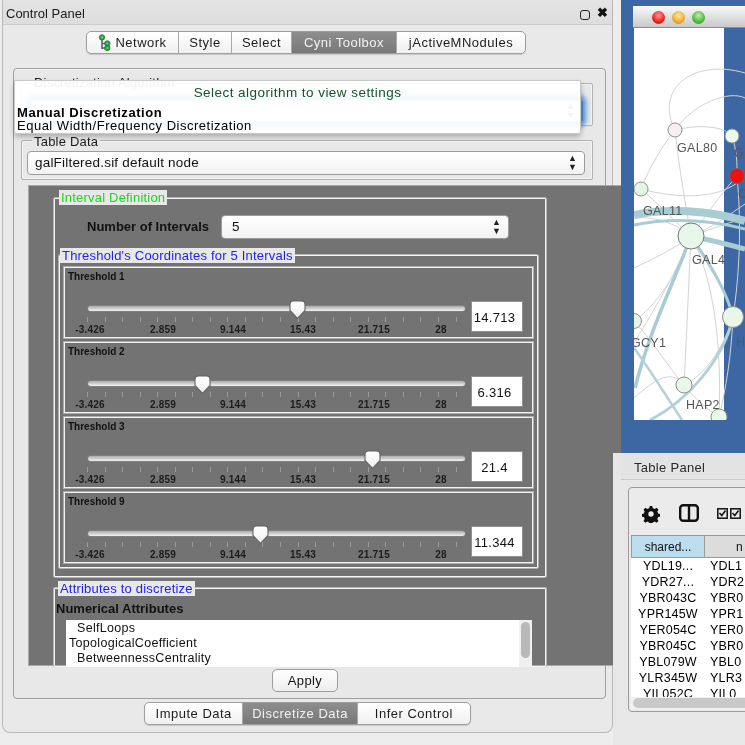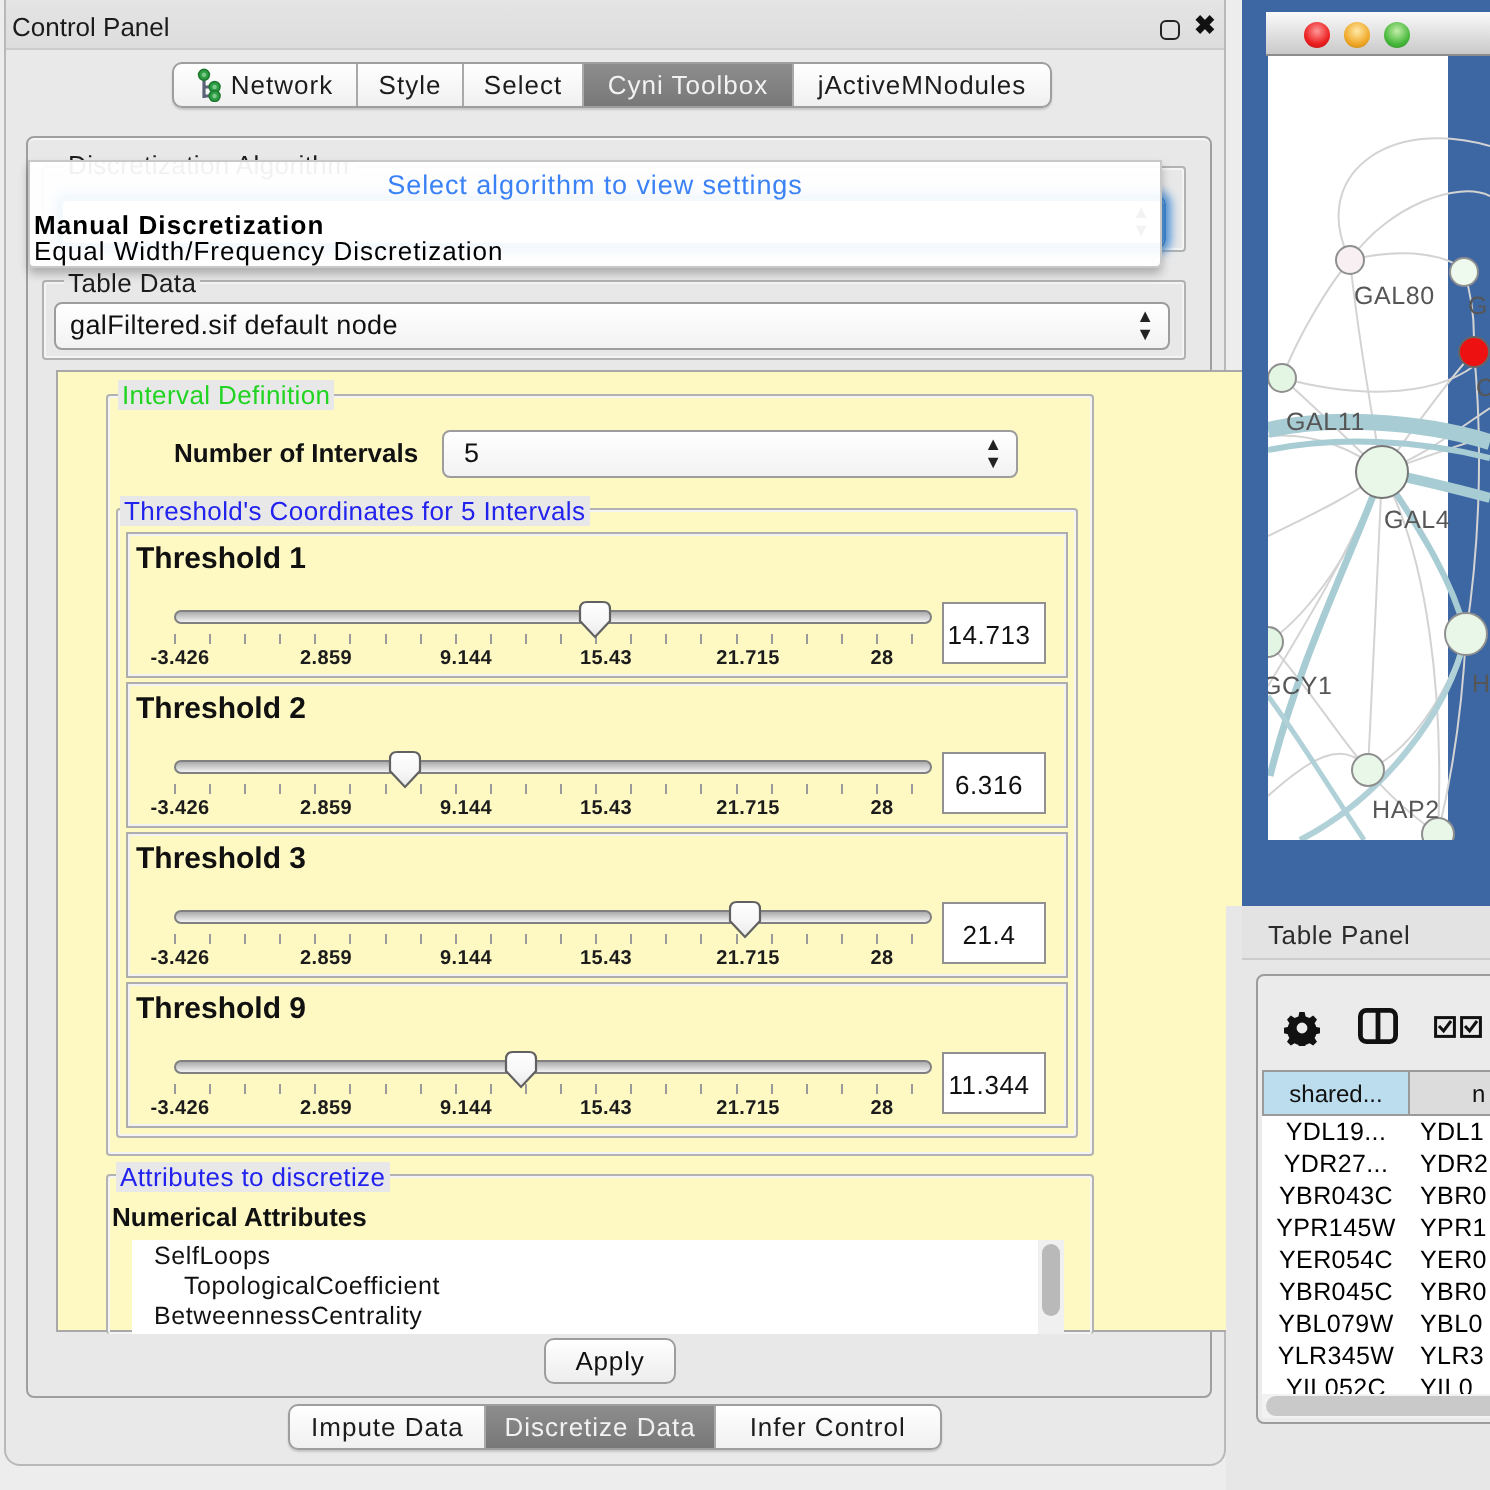--- a/index.html
+++ b/index.html
@@ -39,21 +39,21 @@
 
   
   .combo { position:absolute; background:linear-gradient(#ffffff,#f2f2f2);
            border:1px solid #9d9d9d; border-radius:4px; font-size:13px; color:#111; }
   .combo .txt { position:absolute; left:7px; top:3px; font-size:13.5px; letter-spacing:0.2px; }
   .combo .arr { position:absolute; right:7px; top:1px; font-size:9px; color:#222; line-height:9px; text-align:center; }
 
   
   .tblock { position:absolute; left:34px; width:471px; height:73px;
             border:1px solid #adadad; box-shadow:inset 0 0 0 1px #f2f2f2; }
-  .tblock .name { position:absolute; left:4px; top:4px; font-size:15px; font-weight:bold; color:#111;text-align:right; }
+  .tblock .name { position:absolute; left:4px; top:4px; font-size:10px; font-weight:bold; color:#111;text-align:right; }
   .vbox { position:absolute; left:407px; top:34px; width:52px; height:31px;
           background:#fff; border:1px solid #919191; font-size:13px; letter-spacing:0.3px; color:#111;
           text-align:center; line-height:31px; padding-right:5px; }
 
   .track { position:absolute; left:23px; top:38px; width:379px; height:7px;
            border:1px solid #808080; border-radius:4px;
            background:linear-gradient(#ababab,#f2f2f2); }
   .tickrow { position:absolute; left:23px; top:50px; width:373px; height:5px;
            background:repeating-linear-gradient(90deg, #9a9a9a 0 1px, transparent 1px 17.55px); }
   .thumb { position:absolute; top:33px; }
@@ -128,26 +128,26 @@
     <div class="grp" style="left:18px; top:140px; width:572px; height:40px;"></div>
     <div class="grp-label" style="left:29px; top:134px; color:#1c1c1c;">Table Data</div>
     <div class="combo" style="left:24px; top:151px; width:558px; height:24px;">
       <span class="txt">galFiltered.sif default node</span>
       <span class="arr" style="top:2px;">▲<br>▼</span>
     </div>
 
     <div class="abs" style="left:11px; top:80px; width:567px; height:54px;
          background:rgba(255,255,255,0.94); border:1px solid #c8c8c8; border-radius:0 0 3px 3px;
          box-shadow:0 3px 5px rgba(0,0,0,0.25); z-index:30;">
-      <div class="abs" style="left:0; top:4px; width:100%; text-align:center; font-size:13.5px; letter-spacing:0.45px; color:#3b82f6;">Select algorithm to view settings</div>
+      <div class="abs" style="left:0; top:4px; width:100%; text-align:center; font-size:13.5px; letter-spacing:0.45px; color:#14532d;">Select algorithm to view settings</div>
       <div class="abs" style="left:2px; top:24px; font-size:13px; letter-spacing:0.55px; font-weight:bold; color:#000;">Manual Discretization</div>
       <div class="abs" style="left:2px; top:37px; font-size:13px; letter-spacing:0.5px; color:#000;">Equal Width/Frequency Discretization</div>
     </div>
 
-    <div class="abs" style="left:25px; top:185px; width:622px; height:481px; background:#fef9c3; border:1px solid #a8a8a8;">
+    <div class="abs" style="left:25px; top:185px; width:622px; height:481px; background:#737373; border:1px solid #a8a8a8;">
 
       <div class="vsb-track" style="right:0; top:0; width:19px; height:100%; border-left:1px solid #c9c9c9;"></div>
       <div class="vsb-thumb" style="right:3px; top:20px; width:12px; height:368px;"></div>
 
       <div class="grp" style="left:24px; top:11px; width:494px; height:381px;"></div>
       <div class="grp-label" style="left:30px; top:4px; color:#21d421;">Interval Definition</div>
 
       <div class="abs" style="left:58px; top:33px; font-size:13px; font-weight:bold; color:#111;">Number of Intervals</div>
       <div class="combo" style="left:192px; top:29px; width:288px; height:24px;">
         <span class="txt" style="left:10px;">5</span>
@@ -234,21 +234,21 @@
             <path d="M1 4.5 Q1 1 4.5 1 L12.5 1 Q16 1 16 4.5 L16 10.5 L8.5 18.5 L1 10.5 Z" fill="url(#thg1)" stroke="#616161" stroke-width="1.1"></path>
           </svg>
         <div class="vbox">11.344</div>
       </div>
 
       <div class="grp" style="left:24px; top:401px; width:494px; height:80px; border-bottom:none;"></div>
       <div class="grp-label" style="left:29px; top:395px; color:#2222ee;">Attributes to discretize</div>
       <div class="abs" style="left:27px; top:415px; font-size:13px; font-weight:bold; color:#111;">Numerical Attributes</div>
       <div class="listbox" style="left:37px; top:434px; width:453px; height:47px;">
         <div style="padding:1px 0 0 11px;">SelfLoops</div>
-        <div style="padding:1px 0 0 26px;">TopologicalCoefficient</div>
+        <div style="padding:1px 0 0 3px;">TopologicalCoefficient</div>
         <div style="padding:1px 0 0 11px;">BetweennessCentrality</div>
       </div>
       <div class="abs" style="left:490px; top:434px; width:13px; height:47px; background:#f0f0f0;">
         <div class="vsb-thumb" style="left:2px; top:2px; width:9px; height:36px;"></div>
       </div>
     </div>
 
     <button class="mac" style="left:269px; top:669px; width:66px; height:23px;">Apply</button>
 
     <div class="seg" style="left:141px; top:702px; width:327px;">

